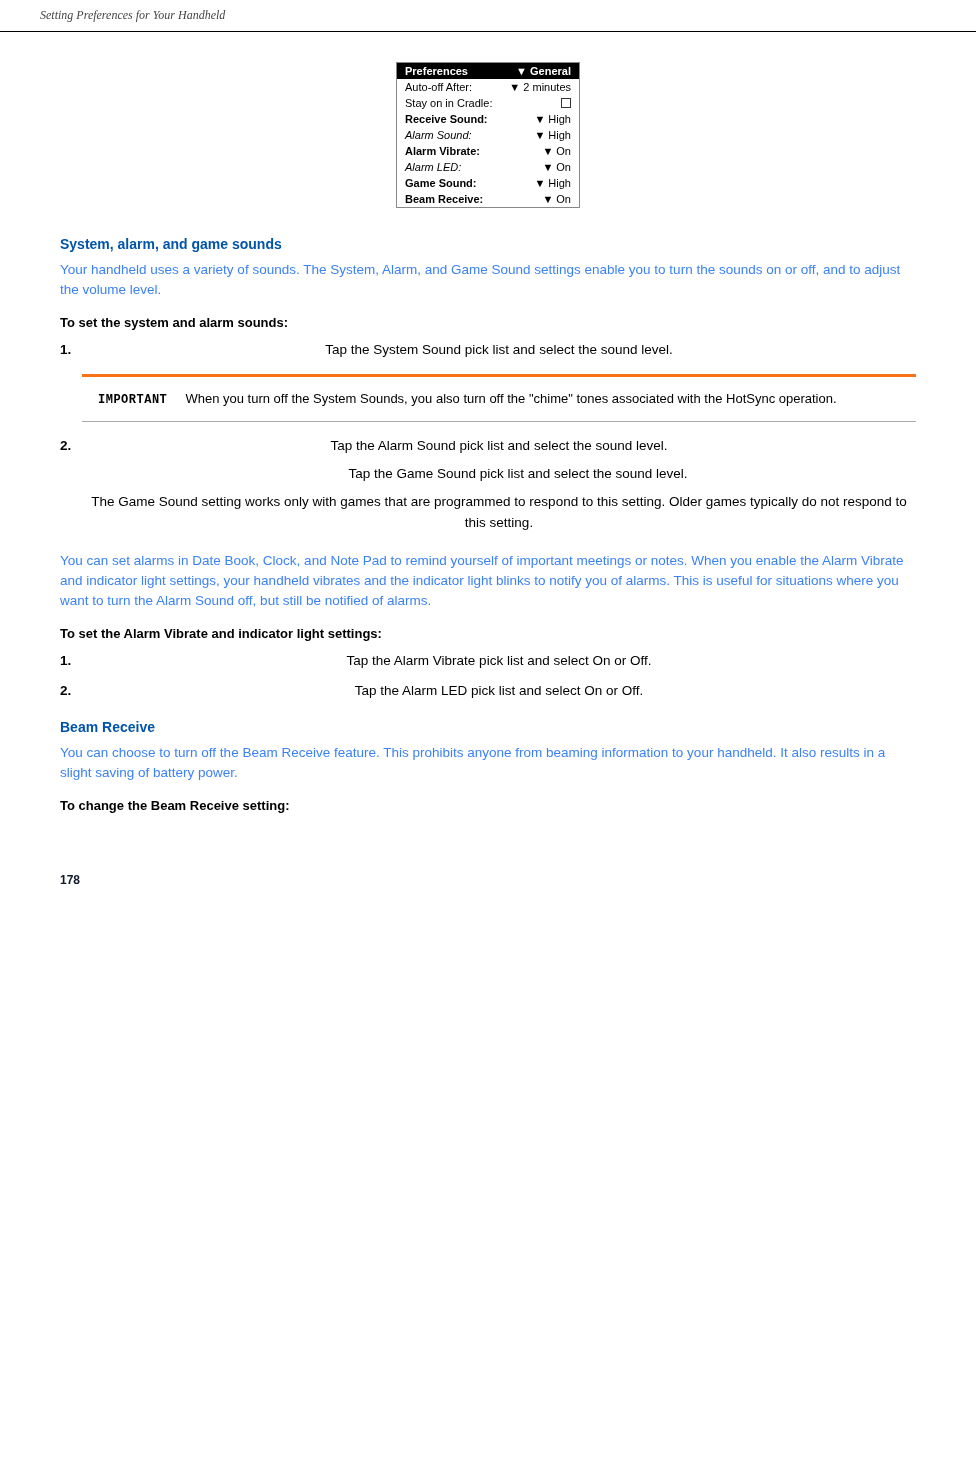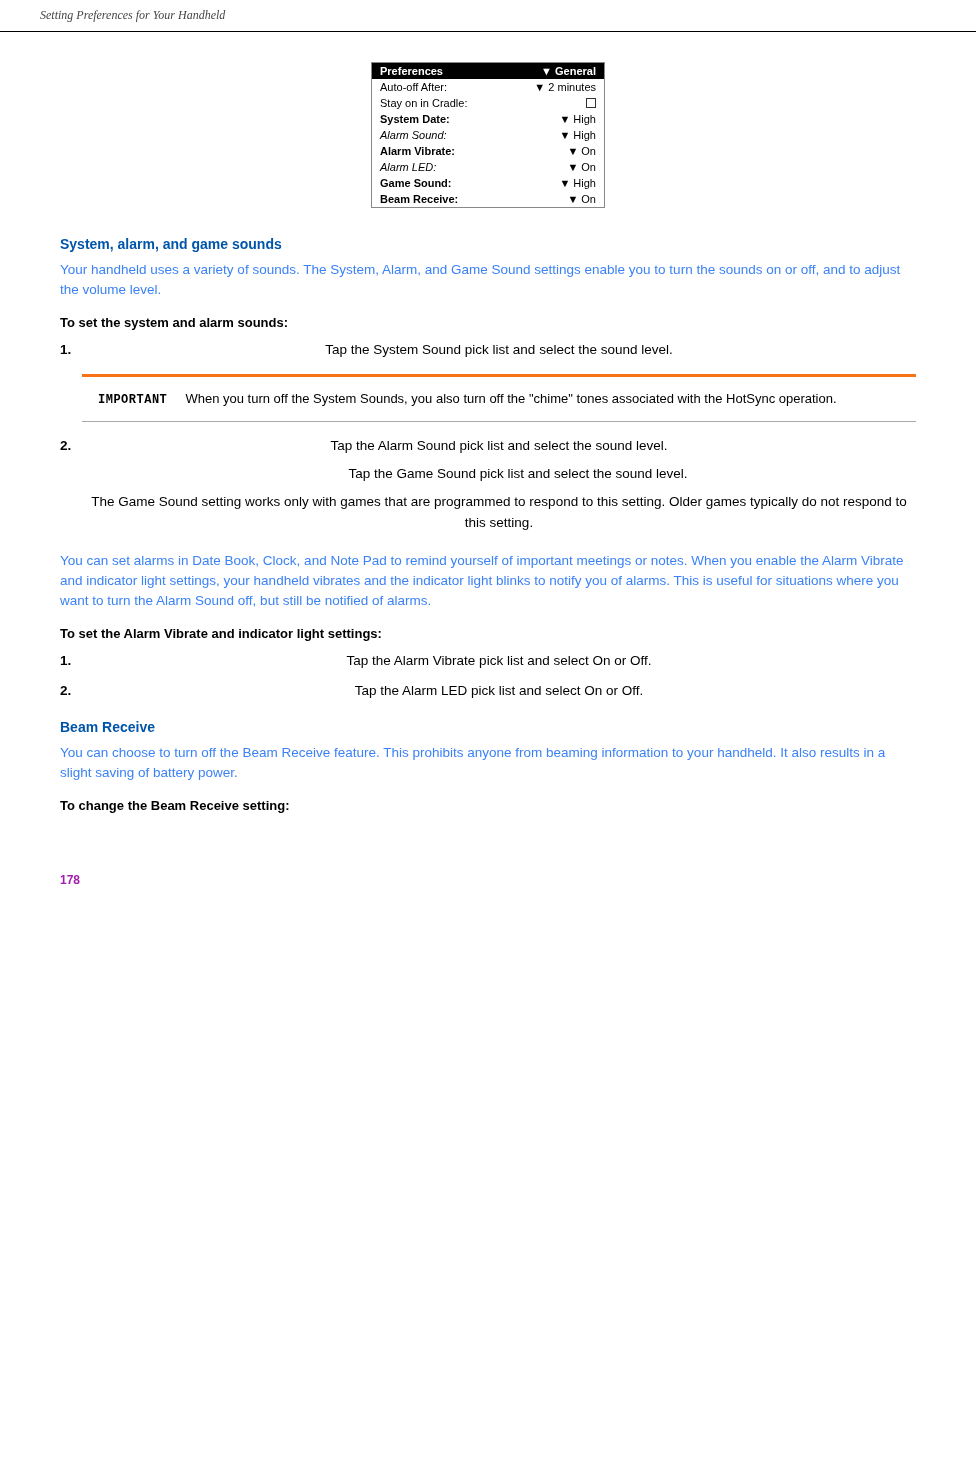--- a/index.html
+++ b/index.html
@@ -27,21 +27,21 @@
     
     .screenshot-container {
       display: flex;
       justify-content: center;
       margin-bottom: 28px;
     }
 
     .prefs-box {
       border: 1px solid #888;
       background: #fff;
-      width: 234px;
+      width: 184px;
       font-family: Arial, Helvetica, sans-serif;
       font-size: 11px;
     }
 
     .prefs-titlebar {
       background: #000;
       color: #fff;
       padding: 2px 8px;
       display: flex;
       justify-content: space-between;
@@ -160,21 +160,21 @@
       margin-top: 5px;
       flex-shrink: 0;
     }
 
     .page-footer {
       position: relative;
       padding: 10px 60px;
       font-family: Arial, Helvetica, sans-serif;
       font-size: 12px;
       font-weight: bold;
-      color: #a21caf;
+      color: #0f172a;
     }
   </style>
 </head>
 <body>
 
 <div class="page-header">
   <span>Setting Preferences for Your Handheld</span>
 </div>
 
 <div class="page-content">
@@ -189,21 +189,21 @@
         <span class="row-label">Auto-off After:</span>
         <span class="row-value">▼ 2 minutes</span>
       </div>
       <div class="prefs-row">
         <span class="row-label">Stay on in Cradle:</span>
         <span class="row-value">
             <span class="checkbox-empty"></span>
           </span>
       </div>
       <div class="prefs-row bold-label">
-        <span class="row-label" style="font-weight:bold;">System Date:</span>
+        <span class="row-label" style="font-weight:bold;">Receive Sound:</span>
         <span class="row-value">▼ High</span>
       </div>
       <div class="prefs-row">
         <span class="row-label" style="font-style:italic;">Alarm Sound:</span>
         <span class="row-value">▼ High</span>
       </div>
       <div class="prefs-row bold-label">
         <span class="row-label" style="font-weight:bold;">Alarm Vibrate:</span>
         <span class="row-value">▼ On</span>
       </div>

